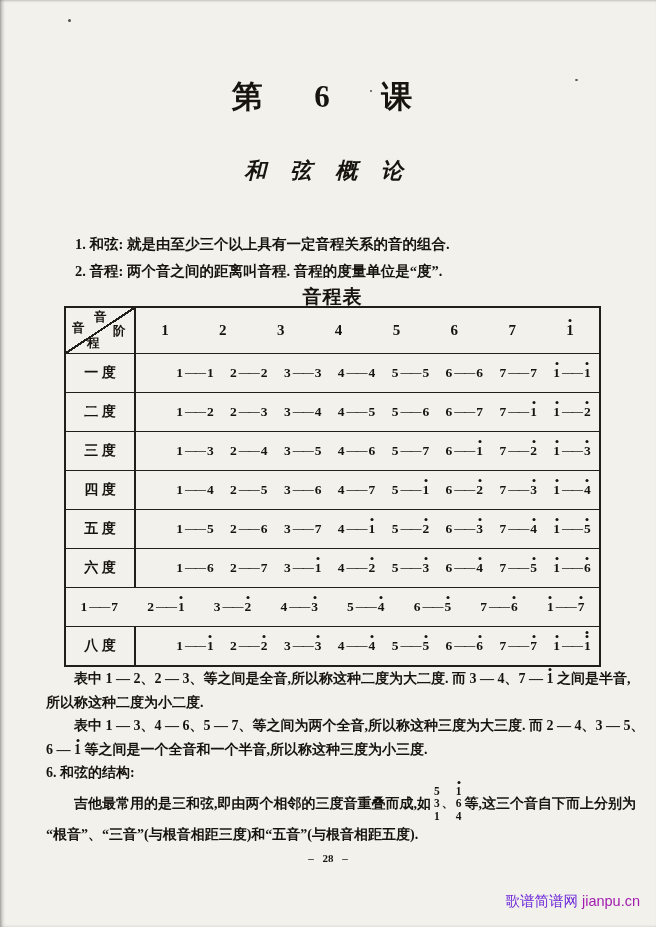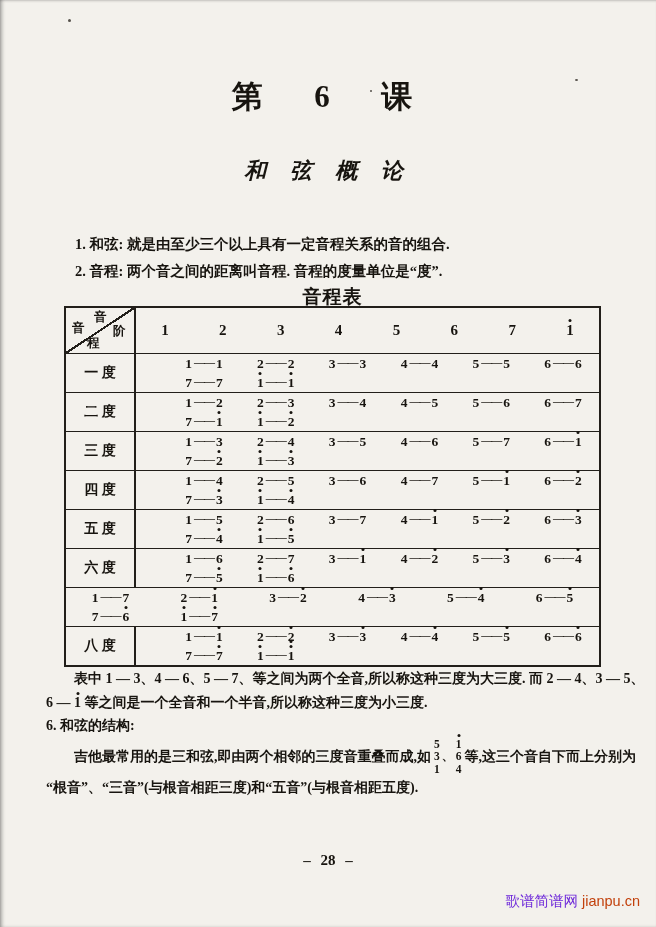--- a/index.html
+++ b/index.html
@@ -55,21 +55,21 @@
     align-items:center;text-align:center;font-size:15px;font-weight:bold;
   }
   .trow{display:flex;height:38px;border-bottom:1.2px solid #221f1a;gap:32px;}
   .trow:last-child{border-bottom:none;}
   .tlabel{
     width:70px;flex:0 0 70px;box-sizing:border-box;border-right:2px solid #221f1a;
     display:flex;align-items:center;justify-content:center;
     font-size:14px;font-weight:bold;white-space:pre;
   }
   .tcells{
-    flex:1;display:grid;grid-template-columns:repeat(6,1fr);
+    flex:1;display:grid;grid-template-columns:repeat(8,1fr);
     align-items:center;text-align:center;font-size:13.5px;font-weight:bold;
   }
   .dash{padding:0 2px;font-size:11px;position:relative;top:-1.5px;letter-spacing:-1px;}
 
   .note{position:relative;display:inline-block;line-height:1.05;}
   .odots{
     position:absolute;bottom:calc(100% + 1px);left:50%;transform:translateX(-50%);
     display:flex;flex-direction:column;gap:1.5px;line-height:0;
   }
   .odot{width:3px;height:3px;background:#17140f;border-radius:50%;display:block;}
@@ -81,29 +81,29 @@
   .nline{white-space:nowrap;}
   .nline.indent{padding-left:28px;}
   .stacks{display:inline-flex;align-items:center;vertical-align:middle;margin:0 2px;position:relative;top:-1px;}
   .stack{display:inline-flex;flex-direction:column;line-height:11.5px;font-size:11.5px;text-align:center;padding:0 1px;}
   .stack .srow{display:block;}
   .stack-sep{font-size:12px;align-self:center;padding:0 1px;}
   .p3line1{margin-top:1px;}
 
   .pagenum{
     position:absolute;top:852px;left:0;right:0;text-align:center;
-    font-size:15px;font-weight:bold;word-spacing:6px;
+    font-size:11px;font-weight:bold;word-spacing:6px;
   }
   .watermark{
     position:absolute;top:892px;right:16px;
     font-size:14.5px;font-family:"Liberation Sans","DejaVu Sans",sans-serif;
     white-space:nowrap;
   }
   .wm-name{color:#6d28d9;}
-  .wm-url{color:#c2410c;}
+  .wm-url{color:#a21caf;}
 </style>
 </head>
 <body>
 
 <div class="page">
 
   <div class="speck" style="left:68px;top:19px;width:3px;height:3px;"></div>
   <div class="speck" style="left:575px;top:79px;width:3px;height:2px;"></div>
   <div class="speck" style="left:370px;top:90px;width:2px;height:2px;"></div>
 
@@ -327,20 +327,26 @@
                   <span class="odot"></span>
                   <span class="odot"></span>
                 </span>1</span></span>
           </div>
         </div>
       </div>
   </div>
 
   <div class="notes">
     <div>
+        <div class="nline indent">表中 1 — 2、2 — 3、等之间是全音,所以称这种二度为大二度. 而 3 — 4、7 — <span class="note"><span class="odots">
+              <span class="odot"></span>
+            </span>1</span> 之间是半音,</div>
+        <div class="nline">所以称这种二度为小二度.</div>
+      </div>
+    <div>
         <div class="nline indent">表中 1 — 3、4 — 6、5 — 7、等之间为两个全音,所以称这种三度为大三度. 而 2 — 4、3 — 5、</div>
         <div class="nline">6 — <span class="note"><span class="odots">
               <span class="odot"></span>
             </span>1</span> 等之间是一个全音和一个半音,所以称这种三度为小三度.</div>
       </div>
     <div class="nline">6. 和弦的结构:</div>
     <div class="nline indent p3line1">吉他最常用的是三和弦,即由两个相邻的三度音重叠而成,如<span class="stacks">
           <span class="stack">
             <span class="srow"><span class="note">5</span></span>
             <span class="srow"><span class="note">3</span></span>

